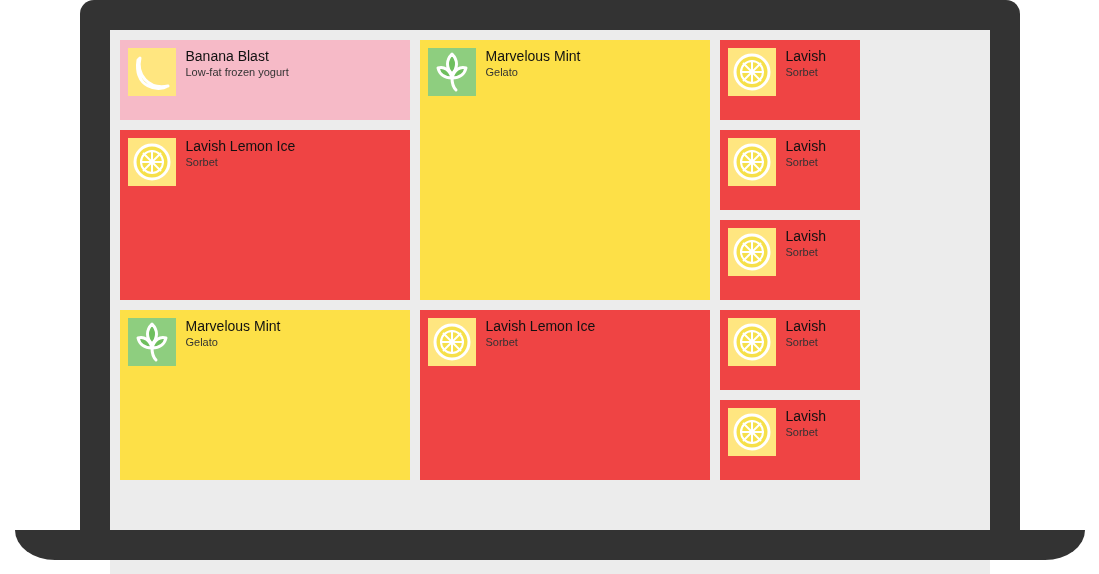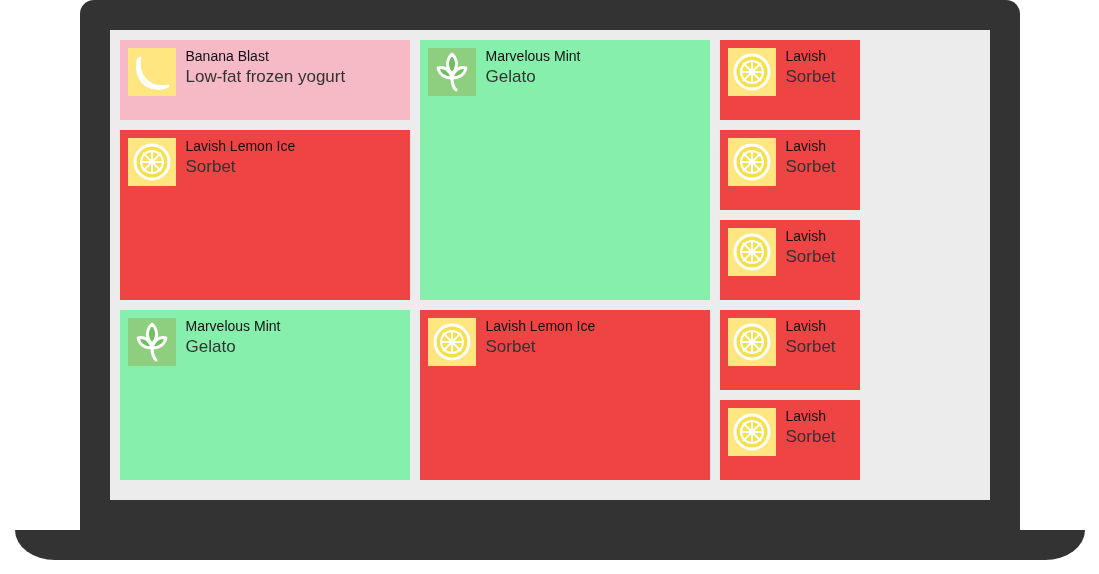--- a/index.html
+++ b/index.html
@@ -1,31 +1,31 @@
 <!DOCTYPE html>
 <html><head>
 <meta charset="utf-8">
 <style>
   *{box-sizing:border-box;margin:0;padding:0}
   body{background:#fff;font-family:"Segoe UI",Tahoma,Geneva,sans-serif;display:flex;align-items:flex-start;justify-content:center}
   .stage{width:1099px;height:574px;position:relative;display:flex;align-items:center;justify-content:center}
   .laptop{position:absolute;width:1070px;top:0}
   .laptop-back{background:#333333;border-radius:14px 14px 0 0;height:530px;width:940px;margin:0 auto;padding:30px}
-  .screen{background:#ececec;width:880px;height:470px;overflow:hidden;padding:10px}
+  .screen{background:#ececec;width:880px;height:544px;overflow:hidden;padding:10px}
   .grid{display:grid;grid-template-columns:290px 290px 140px;grid-auto-rows:80px;gap:10px;width:100%;height:100%}
   .tile{padding:8px;display:flex;gap:10px;align-items:flex-start}
   .tile-pink   {background:#f6bac7}
   .tile-green  {background:#ef4444}
-  .tile-blue   {background:#86efac}
+  .tile-blue   {background:#fde047}
   .thumb{width:48px;height:48px;flex:0 0 48px;display:flex;align-items:center;justify-content:center}
   .thumb-yellow{background:#ffe680}
   .thumb-green {background:#8ece7f}
   .tile-text{color:#111;line-height:1.25}
   .tile-title{font-size:14px;font-weight:400}
-  .tile-sub  {font-size:17px;color:#333}
+  .tile-sub  {font-size:11px;color:#333}
   .t1{grid-column:1;grid-row:1}
   .t2{grid-column:1;grid-row:2 / span 2}
   .t3{grid-column:1;grid-row:4 / span 2}
   .t4{grid-column:2;grid-row:1 / span 3}
   .t5{grid-column:2;grid-row:4 / span 2}
   .s1{grid-column:3;grid-row:1}
   .s2{grid-column:3;grid-row:2}
   .s3{grid-column:3;grid-row:3}
   .s4{grid-column:3;grid-row:4}
   .s5{grid-column:3;grid-row:5}

